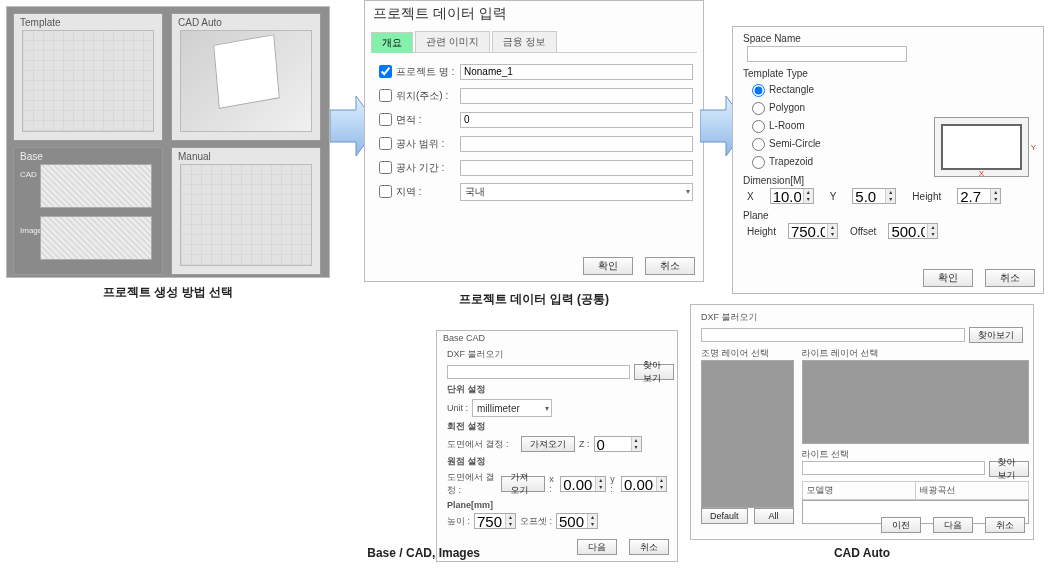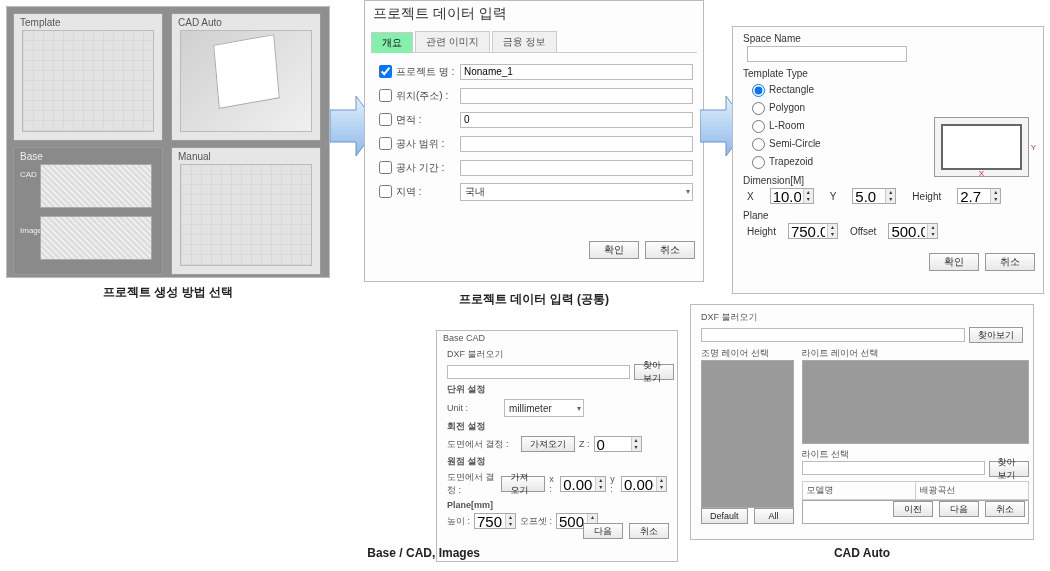--- a/index.html
+++ b/index.html
@@ -102,21 +102,21 @@
   }
   .combo .caret { font-size:8px; color:#666; }
   .btn {
     display:inline-flex; align-items:center; justify-content:center;
     height:18px; min-width:50px;
     border:1px solid #999; background:linear-gradient(#fdfdfd,#e8e8e8);
     font-size:10px; color:#222; padding:0 8px;
     cursor:pointer;
   }
   .btn-sm { min-width:40px; height:16px; font-size:9px; }
-  .btnrow-br { position:absolute; right:8px; bottom:22px; display:flex; gap:6px; }
+  .btnrow-br { position:absolute; right:8px; bottom:6px; display:flex; gap:12px; }
   .group-title { font-size:10px; color:#333; margin:6px 10px 2px; }
   .radio-row { display:flex; align-items:center; margin:2px 14px; font-size:10px; color:#333; }
   .radio-row input { margin-right:4px; }
   .spin {
     display:inline-flex; align-items:center; border:1px solid #aaa; height:16px;
     background:#fff;
   }
   .spin input { border:none; width:32px; height:14px; font-size:15px; text-align:left; padding:0 2px; }
   .spin .spbtn { width:10px; height:14px; display:flex; flex-direction:column; }
   .spin .spbtn span { flex:1; font-size:6px; line-height:7px; text-align:center; background:#eee; border-left:1px solid #ccc; }
@@ -328,21 +328,21 @@
   <div class="bc-row">
     <input type="text" style="flex: 1 1 0%; height: 14px; border: 1px solid rgb(187, 187, 187);">
     <div class="btn btn-sm">찾아보기</div>
   </div>
 
   <div class="bc-row">
       <span class="bc-label" style="font-weight:bold">단위 설정</span>
     </div>
   <div class="bc-row">
     <span class="bc-label">Unit :</span>
-    <div class="combo" style="flex:0 0 80px;margin-left:32px;">
+    <div class="combo" style="flex:0 0 80px;">
       <span>millimeter</span>
       <span class="caret">▾</span>
     </div>
   </div>
 
   <div class="bc-row">
       <span class="bc-label" style="font-weight:bold">회전 설정</span>
     </div>
   <div class="bc-row">
     <span class="bc-label bc-lbl">도면에서 결정 :</span>

